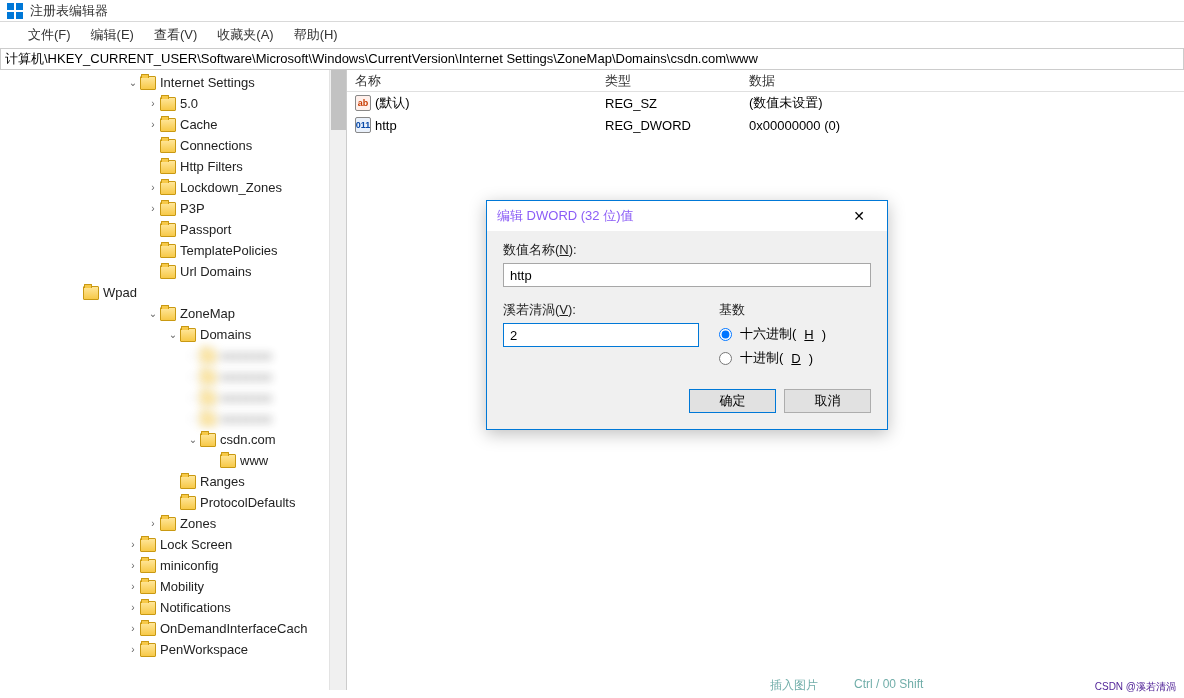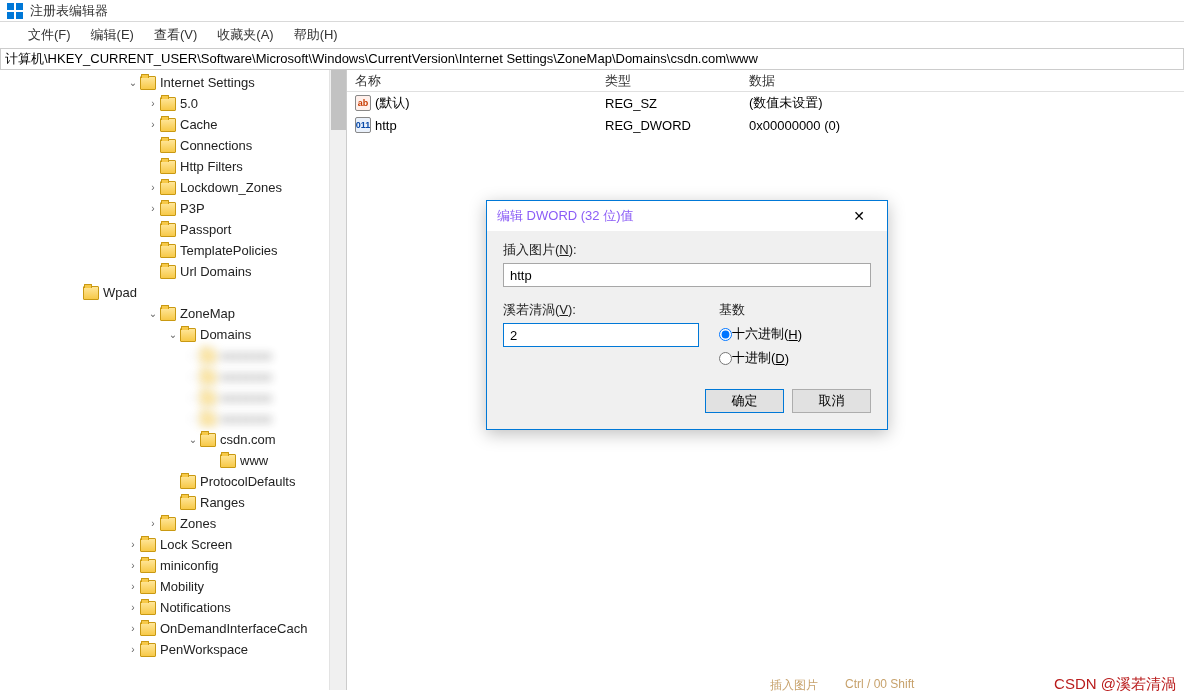--- a/index.html
+++ b/index.html
@@ -48,28 +48,28 @@
   .modal-close { width: 36px; height: 28px; display: flex; align-items: center; justify-content: center; cursor: default; font-size: 14px; }
   .modal-body { padding: 10px 16px 16px; background:#f0f0f0; }
   .field-label { margin-bottom: 4px; color: #222; }
   .underline { text-decoration: underline; }
   .text-input { width: 100%; height: 24px; background: #fff; border: 1px solid #a7a7a7; padding: 0 6px; font: inherit; }
   .text-input.focused { border-color: #0078d7; outline: none; }
   .body-row { display: flex; gap: 20px; margin-top: 14px; }
   .val-block { flex-shrink: 0; }
   .val-block .text-input { width: 196px; }
   .radio-block { flex: 1; }
-  .radio-row { display: flex; align-items: center; margin-top: 6px; gap: 0; }
+  .radio-row { display: flex; align-items: center; margin-top: 6px; gap: 8px; }
   input[type=radio]{ width:13px; height:13px; }
   .modal-buttons { display: flex; justify-content: flex-end; gap: 8px; margin-top: 22px; }
-  .btn { width: 79px; height: 24px; background: #e1e1e1; border: 1px solid #adadad; cursor: default; font: inherit; }
+  .btn { width: 87px; height: 24px; background: #e1e1e1; border: 1px solid #adadad; cursor: default; font: inherit; }
   .btn.primary { border: 1.5px solid #0078d7; }
 
-  .watermark { position: absolute; bottom: 4px; right: 8px; color: #b91c1c; font-size: 15px; }
-  .bottom-ghosts { position:absolute; bottom:4px; left:770px; display:flex; gap:27px; color:#a16207; font-size:12px; opacity:.6;}
+  .watermark { position: absolute; bottom: 4px; right: 8px; color: #4c1d95; font-size: 10px; }
+  .bottom-ghosts { position:absolute; bottom:4px; left:770px; display:flex; gap:36px; color:#0f766e; font-size:12px; opacity:.6;}
 </style>
 </head>
 <body>
 
 <div class="titlebar">
   <span class="app-icon">
     <svg width="16" height="16" viewBox="0 0 16 16">
         <rect x="0" y="0" width="7" height="7" fill="#0078d7"></rect>
         <rect x="9" y="0" width="7" height="7" fill="#0078d7"></rect>
         <rect x="0" y="9" width="7" height="7" fill="#0078d7"></rect>
@@ -178,25 +178,25 @@
           <span class="tree-expander">⌄</span>
           <span class="tree-folder"></span>
           <span class="tree-label">csdn.com</span>
         </div>
       <div class="tree-item" style="padding-left:220px">
           <span class="tree-folder"></span>
           <span class="tree-label">www</span>
         </div>
       <div class="tree-item" style="padding-left:180px">
           <span class="tree-folder"></span>
+          <span class="tree-label">Ranges</span>
+        </div>
+      <div class="tree-item" style="padding-left:180px">
+          <span class="tree-folder"></span>
           <span class="tree-label">ProtocolDefaults</span>
-        </div>
-      <div class="tree-item" style="padding-left:180px">
-          <span class="tree-folder"></span>
-          <span class="tree-label">Ranges</span>
         </div>
       <div class="tree-item" style="padding-left:146px">
           <span class="tree-expander">›</span>
           <span class="tree-folder"></span>
           <span class="tree-label">Zones</span>
         </div>
       <div class="tree-item" style="padding-left:126px">
           <span class="tree-expander">›</span>
           <span class="tree-folder"></span>
           <span class="tree-label">Lock Screen</span>
@@ -256,21 +256,21 @@
     </div>
   </div>
 </div>
 
 <div class="modal">
   <div class="modal-titlebar">
     <span class="modal-title">编辑 DWORD (32 位)值</span>
     <span class="modal-close">✕</span>
   </div>
   <div class="modal-body">
-    <div class="field-label"><span>插入图片(</span><span class="underline">N</span><span>):</span></div>
+    <div class="field-label"><span>数值名称(</span><span class="underline">N</span><span>):</span></div>
     <input class="text-input" readonly="" value="http" style="">
     <div class="body-row">
       <div class="val-block">
         <div class="field-label"><span>溪若清渦(</span><span class="underline">V</span><span>):</span></div>
         <input class="text-input focused" value="2" style="">
       </div>
       <div class="radio-block">
         <div class="field-label">基数</div>
         <label class="radio-row">
             <input type="radio" name="base" checked="" style="">

